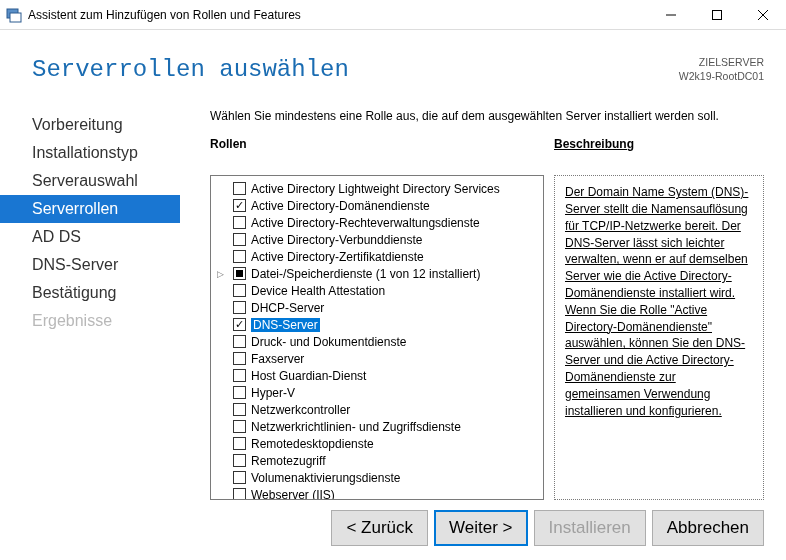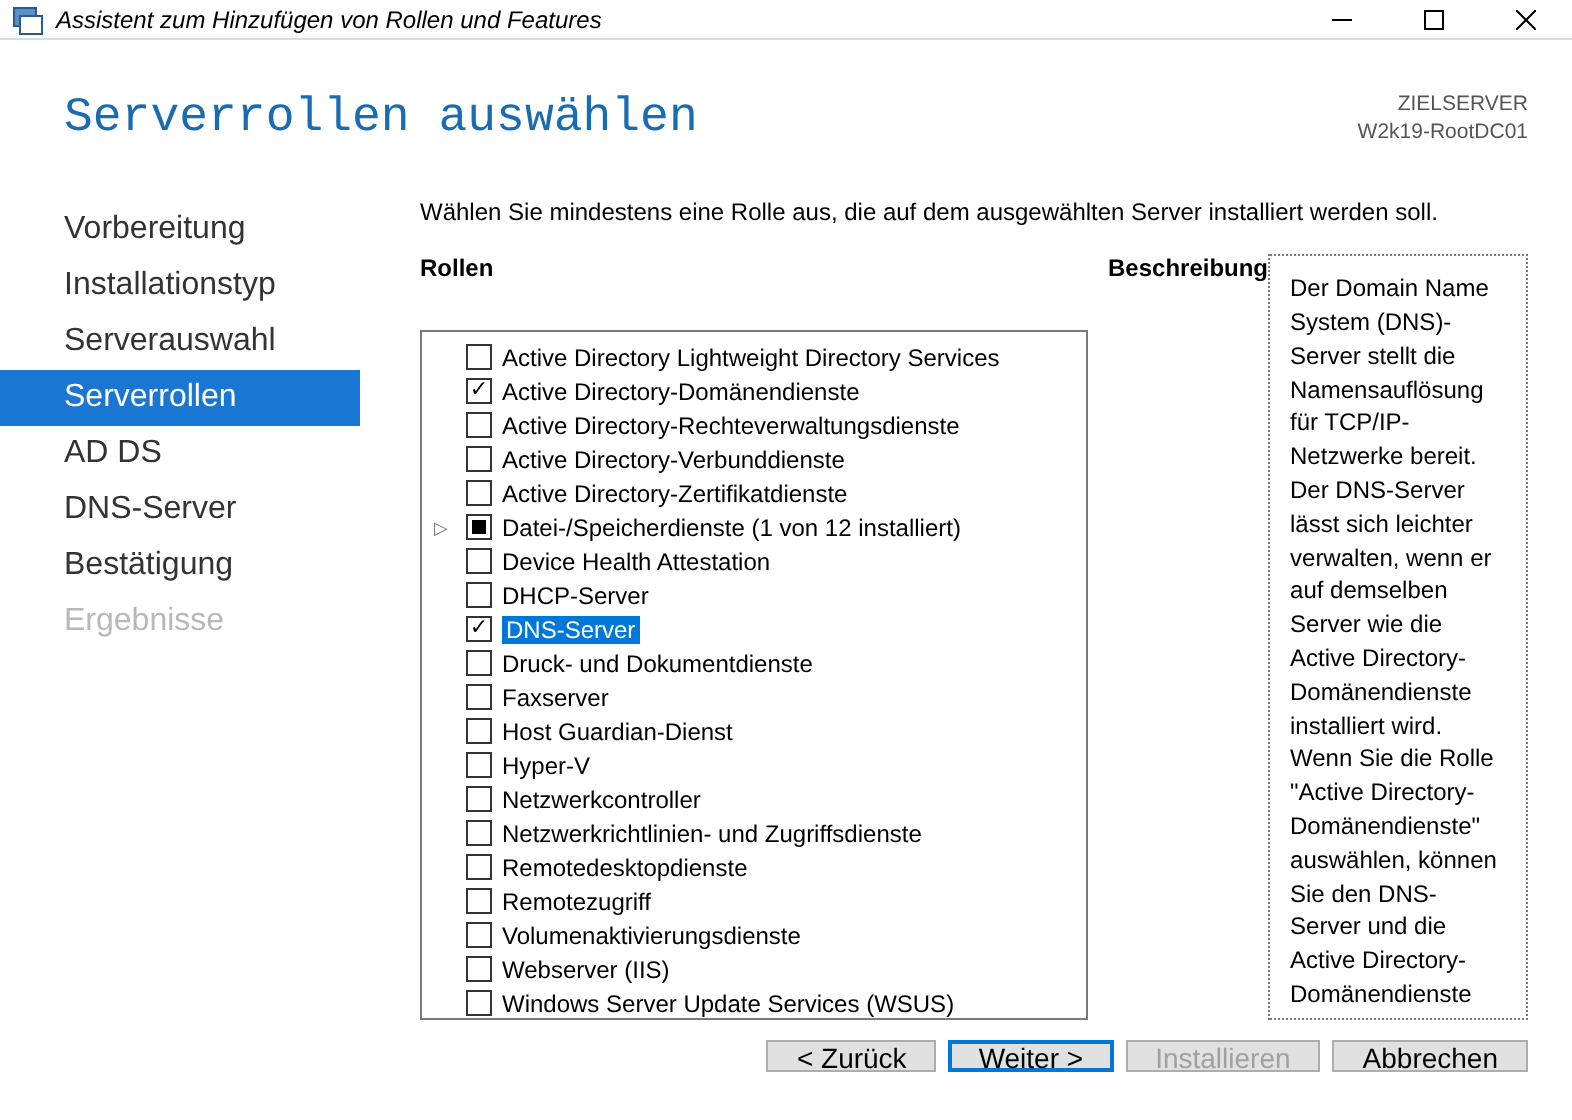--- a/index.html
+++ b/index.html
@@ -1,51 +1,51 @@
 <!DOCTYPE html>
 <html><head>
 <meta charset="utf-8">
 <style>
 * { box-sizing: border-box; margin: 0; padding: 0; font-family: "Segoe UI", Tahoma, sans-serif; }
 body { background: #fff; width: 786px; height: 560px; overflow: hidden; font-size: 12px; color: #000; }
-.titlebar { height: 20px; background: #fff; border-bottom: 1px solid #ddd; display: flex; align-items: center; padding: 0 0 0 6px; font-style: italic; }
+.titlebar { height: 30px; background: #fff; border-bottom: 1px solid #ddd; display: flex; align-items: center; padding: 0 0 0 6px; }
 .titlebar-icon { width: 16px; height: 16px; margin-right: 6px; display: inline-flex; }
 .titlebar-text { flex: 1; font-size: 12px; }
 .winbtns { display: flex; }
 .winbtn { width: 46px; height: 30px; display: flex; align-items: center; justify-content: center; }
 .content { display: flex; flex-direction: column; height: 530px; }
 .header { padding: 26px 22px 12px 32px; display: flex; align-items: flex-start; justify-content: space-between; }
 .header h1 { font-size: 24px; font-weight: 300; color: #1a6cb2; font-family: Liberation Mono, monospace; }
 .target { text-align: right; font-size: 10.5px; color: #555; line-height: 1.3; }
 .body { flex: 1; display: flex; padding: 0 22px 0 0; overflow: hidden; }
 .sidebar { width: 180px; padding: 16px 0 0 0; }
 .side-item { padding: 5px 8px 5px 32px; font-size: 16px; color: #333; cursor: pointer; }
 .side-item.active { background: #1976d2; color: #fff; }
 .side-item.disabled { color: #b8b8b8; cursor: default; }
 .main { flex: 1; display: flex; flex-direction: column; }
 .instr { font-size: 12px; margin: 14px 0 14px 30px; }
 .panels { flex: 1; display: flex; gap: 10px; margin-left: 30px; overflow: hidden; }
 .panel-left { flex: 1; display: flex; flex-direction: column; }
-.panel-right { width: 210px; display: flex; flex-direction: row; }
+.panel-right { width: 210px; display: flex; flex-direction: column; text-decoration: underline; }
 .panel-title { font-size: 12px; font-weight: 600; margin-bottom: 24px; }
 .roles-box { flex: 1; border: 1px solid #7a7a7a; background: #fff; display: flex; overflow: hidden; }
 .roles-list { flex: 1; overflow-y: auto; padding: 4px 2px 4px 22px; }
 .roles-list::-webkit-scrollbar { width: 17px; }
 .roles-list::-webkit-scrollbar-track { background: #f0f0f0; }
 .roles-list::-webkit-scrollbar-thumb { background: #cdcdcd; }
 .role-row { display: flex; align-items: center; padding: 1px 0; position: relative; min-height: 17px; }
 .role-row .expand { position: absolute; left: -16px; font-size: 9px; color: #777; }
 .chk { width: 13px; height: 13px; border: 1px solid #333; background: #fff; margin-right: 5px; display: inline-flex; align-items: center; justify-content: center; flex-shrink: 0; }
 .chk.checked::after { content: "✓"; font-size: 11px; line-height: 1; color: #000; }
 .chk.partial::after { content: ""; width: 7px; height: 7px; background: #000; display: block; }
 .role-label { font-size: 12px; }
 .role-row.selected .role-label { background: #0078d7; color: #fff; padding: 0 2px; }
 .desc-box { flex: 1; border: 1px dotted #7a7a7a; padding: 8px 10px; font-size: 12px; line-height: 1.4; overflow-y: auto; }
 .footer { padding: 10px 22px 14px 0; display: flex; justify-content: flex-end; gap: 6px; border-top: 0; }
-.btn { min-width: 80px; height: 16px; background: #e1e1e1; border: 1px solid #adadad; font-size: 14px; padding: 0 14px; cursor: pointer; }
+.btn { min-width: 80px; height: 36px; background: #e1e1e1; border: 1px solid #adadad; font-size: 17px; padding: 0 14px; cursor: pointer; }
 .btn:disabled { color: #a0a0a0; cursor: default; }
 .btn.default { border: 1px solid #0078d7; box-shadow: inset 0 0 0 1px #0078d7; }
 </style>
 </head>
 <body>
 
 <div class="titlebar">
   <span class="titlebar-icon">
     <svg viewBox="0 0 16 16">
         <rect x="1" y="2" width="11" height="9" fill="#5a8fc7" stroke="#2a5a8f"></rect>

